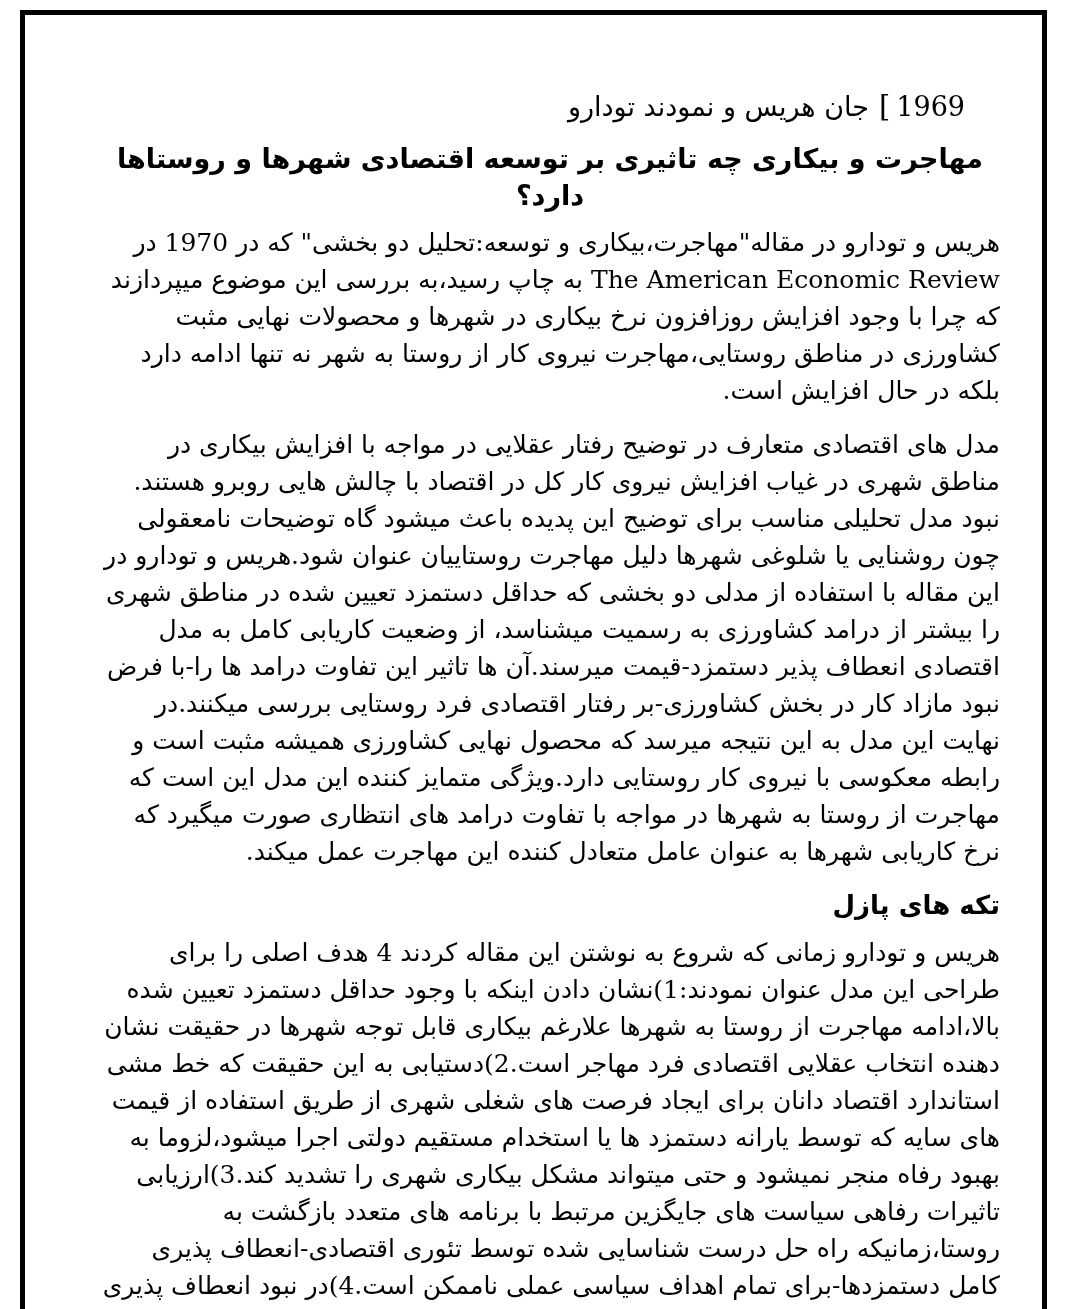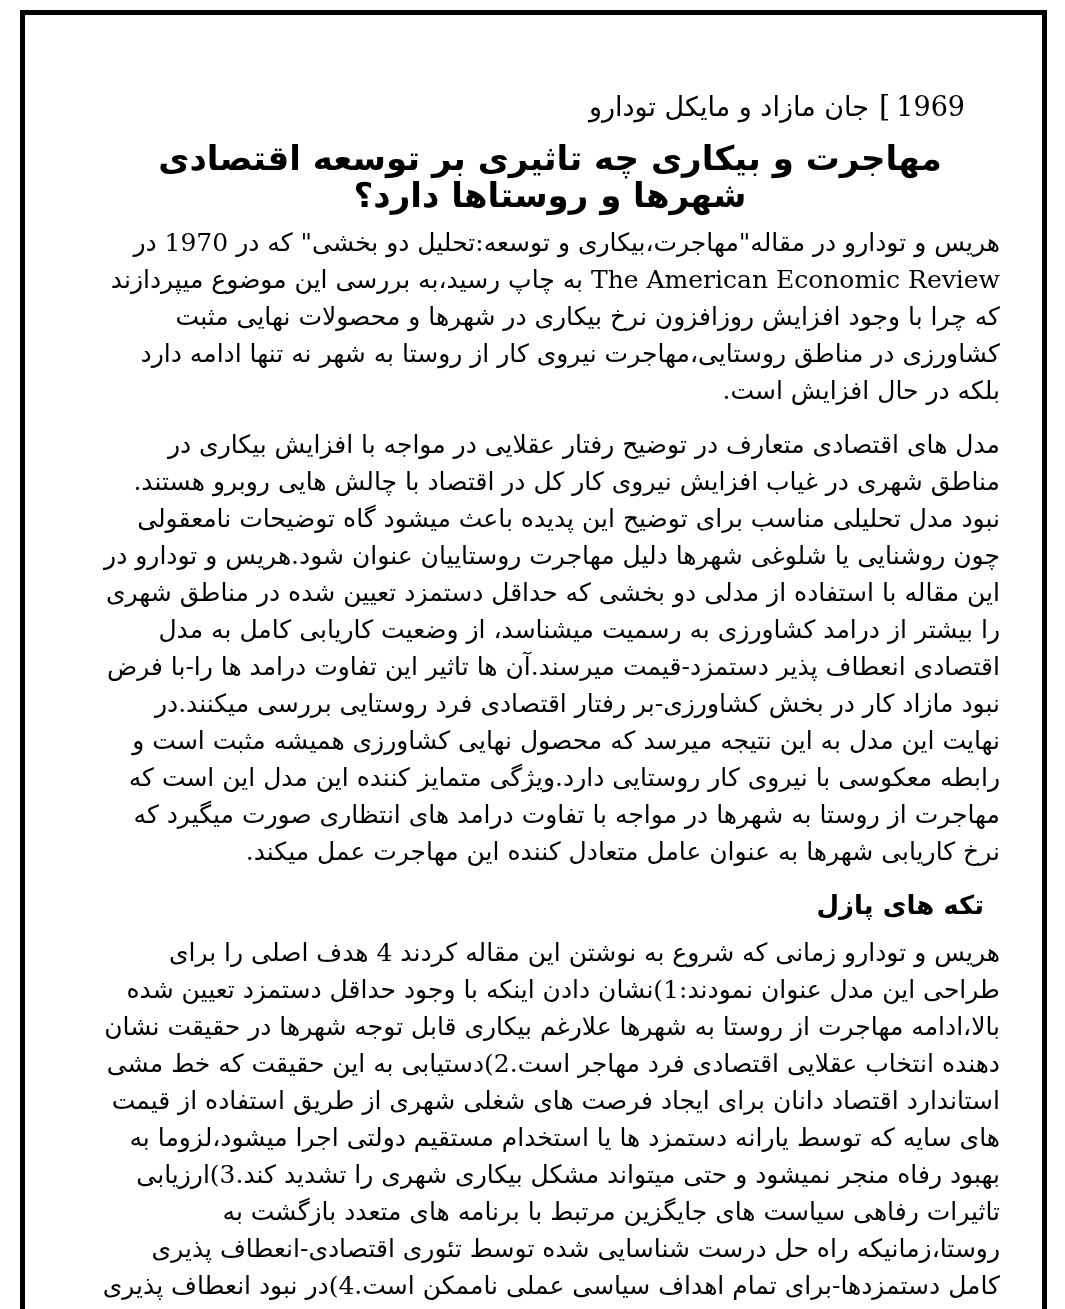--- a/index.html
+++ b/index.html
@@ -40,46 +40,46 @@
     font-size: 27px;
     line-height: 37px;
     white-space: nowrap;
   }
   .byline .authors { margin-right: 10px; }
   .byline .bracket { margin-right: 6px; font-size: 29px; }
   .article-title {
     margin: 15px 0 10px 0;
     text-align: center;
     font-weight: bold;
-    font-size: 34px;
+    font-size: 27px;
     line-height: 37px;
   }
   .para {
     margin: 0 0 17px 0;
     font-size: 25px;
     line-height: 37px;
     text-align: right;
   }
   .section-heading {
-    margin: 6px 16px 10px 0;
+    margin: 6px 0 10px 0;
     text-align: right;
     font-weight: bold;
     font-size: 26px;
     line-height: 37px;
   }
 </style>
 </head>
 <body>
 
 <div class="page-border"></div>
 
 <div class="content">
 
   <div class="byline">
-    <span class="authors">جان مازاد و مایکل تودارو</span>
+    <span class="authors">جان هریس و نمودند تودارو</span>
     <span class="bracket">[</span>
     <span class="year">1969</span>
   </div>
 
   <div class="article-title">مهاجرت و بیکاری چه تاثیری بر توسعه اقتصادی شهرها و روستاها دارد؟</div>
 
   <p class="para">هریس و تودارو در مقاله"مهاجرت،بیکاری و توسعه:تحلیل دو بخشی" که در 1970 در The American Economic Review به چاپ رسید،به بررسی این موضوع میپردازند که چرا با وجود افزایش روزافزون نرخ بیکاری در شهرها و محصولات نهایی مثبت کشاورزی در مناطق روستایی،مهاجرت نیروی کار از روستا به شهر نه تنها ادامه دارد بلکه در حال افزایش است.</p>
 
   <p class="para">مدل های اقتصادی متعارف در توضیح رفتار عقلایی در مواجه با افزایش بیکاری در مناطق شهری در غیاب افزایش نیروی کار کل در اقتصاد با چالش هایی روبرو هستند. نبود مدل تحلیلی مناسب برای توضیح این پدیده باعث میشود گاه توضیحات نامعقولی چون روشنایی یا شلوغی شهرها دلیل مهاجرت روستاییان عنوان شود.هریس و تودارو در این مقاله با استفاده از مدلی دو بخشی که حداقل دستمزد تعیین شده در مناطق شهری را بیشتر از درامد کشاورزی به رسمیت میشناسد، از وضعیت کاریابی کامل به مدل اقتصادی انعطاف پذیر دستمزد-قیمت میرسند.آن ها تاثیر این تفاوت درامد ها را-با فرض نبود مازاد کار در بخش کشاورزی-بر رفتار اقتصادی فرد روستایی بررسی میکنند.در نهایت این مدل به این نتیجه میرسد که محصول نهایی کشاورزی همیشه مثبت است و رابطه معکوسی با نیروی کار روستایی دارد.ویژگی متمایز کننده این مدل این است که مهاجرت از روستا به شهرها در مواجه با تفاوت درامد های انتظاری صورت میگیرد که نرخ کاریابی شهرها به عنوان عامل متعادل کننده این مهاجرت عمل میکند.</p>
 

